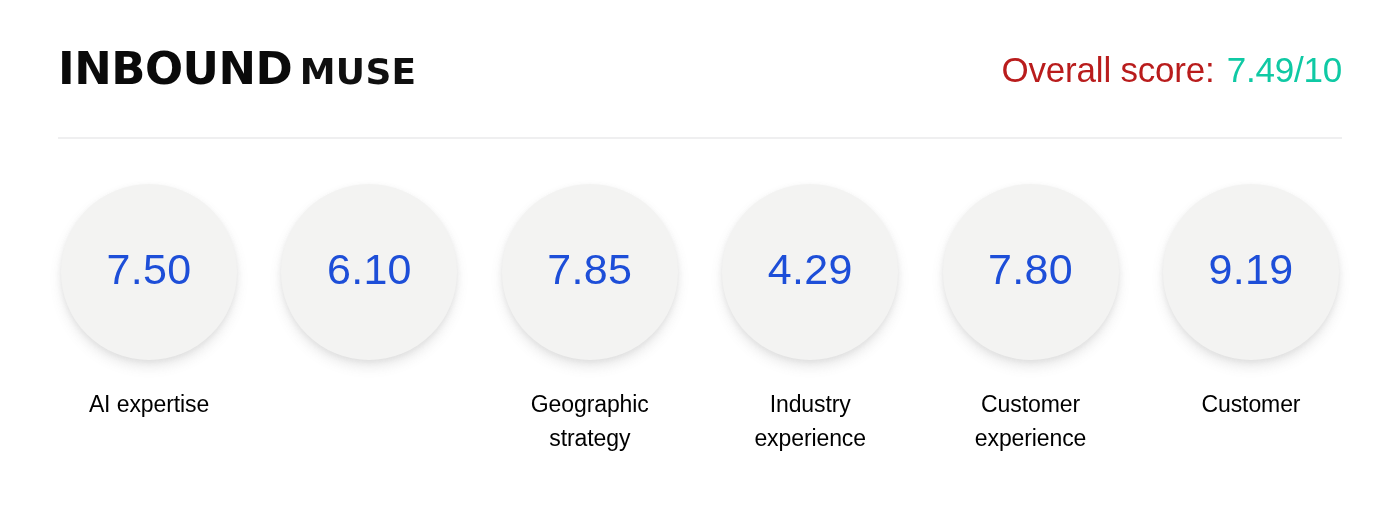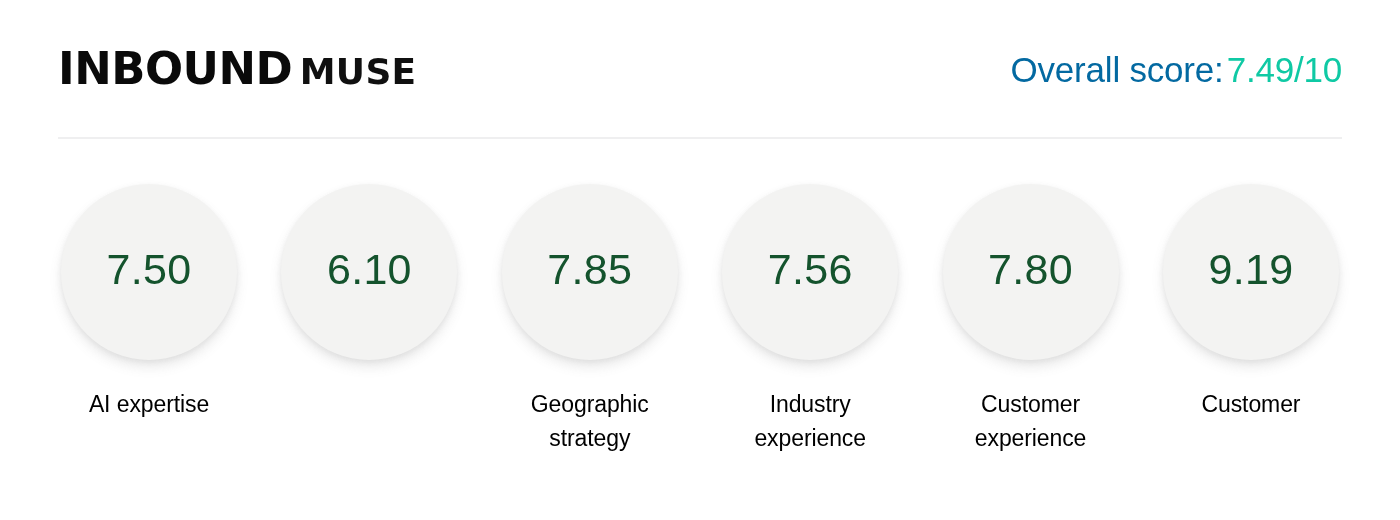--- a/index.html
+++ b/index.html
@@ -61,27 +61,27 @@
     transform: scaleY(0.99);
   }
 
   .overall {
     font-size: 35px;
     line-height: 1;
     white-space: nowrap;
     letter-spacing: -0.2px;
   }
   .overall-label {
-    color: #0369a1;
+    color: #b91c1c;
     font-weight: 400;
   }
   .overall-value {
     color: #0fc9a4;
     font-weight: 400;
-    margin-left: 3px;
+    margin-left: 12px;
   }
 
   
   .divider {
     position: absolute;
     left: 58px;
     top: 137px;
     width: 1284px;
     height: 2px;
     background: #efeff0;
@@ -114,21 +114,21 @@
     display: flex;
     align-items: center;
     justify-content: center;
     box-sizing: border-box;
     padding-bottom: 6px;
   }
 
   .bubble-value {
     font-size: 43px;
     font-weight: 400;
-    color: #14532d;
+    color: #1d4ed8;
     letter-spacing: 0.3px;
     line-height: 1;
   }
 
   .metric-label {
     margin-top: 27px;
     font-size: 23px;
     line-height: 34px;
     color: #000000;
     text-align: center;
@@ -174,21 +174,21 @@
 
     <div class="metric">
       <div class="bubble">
         <span class="bubble-value">7.85</span>
       </div>
       <div class="metric-label">Geographic strategy</div>
     </div>
 
     <div class="metric">
       <div class="bubble">
-        <span class="bubble-value">7.56</span>
+        <span class="bubble-value">4.29</span>
       </div>
       <div class="metric-label">Industry experience</div>
     </div>
 
     <div class="metric">
       <div class="bubble">
         <span class="bubble-value">7.80</span>
       </div>
       <div class="metric-label">Customer experience</div>
     </div>

